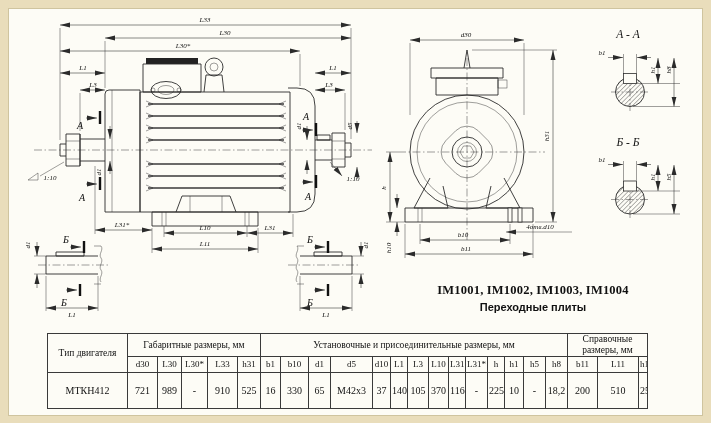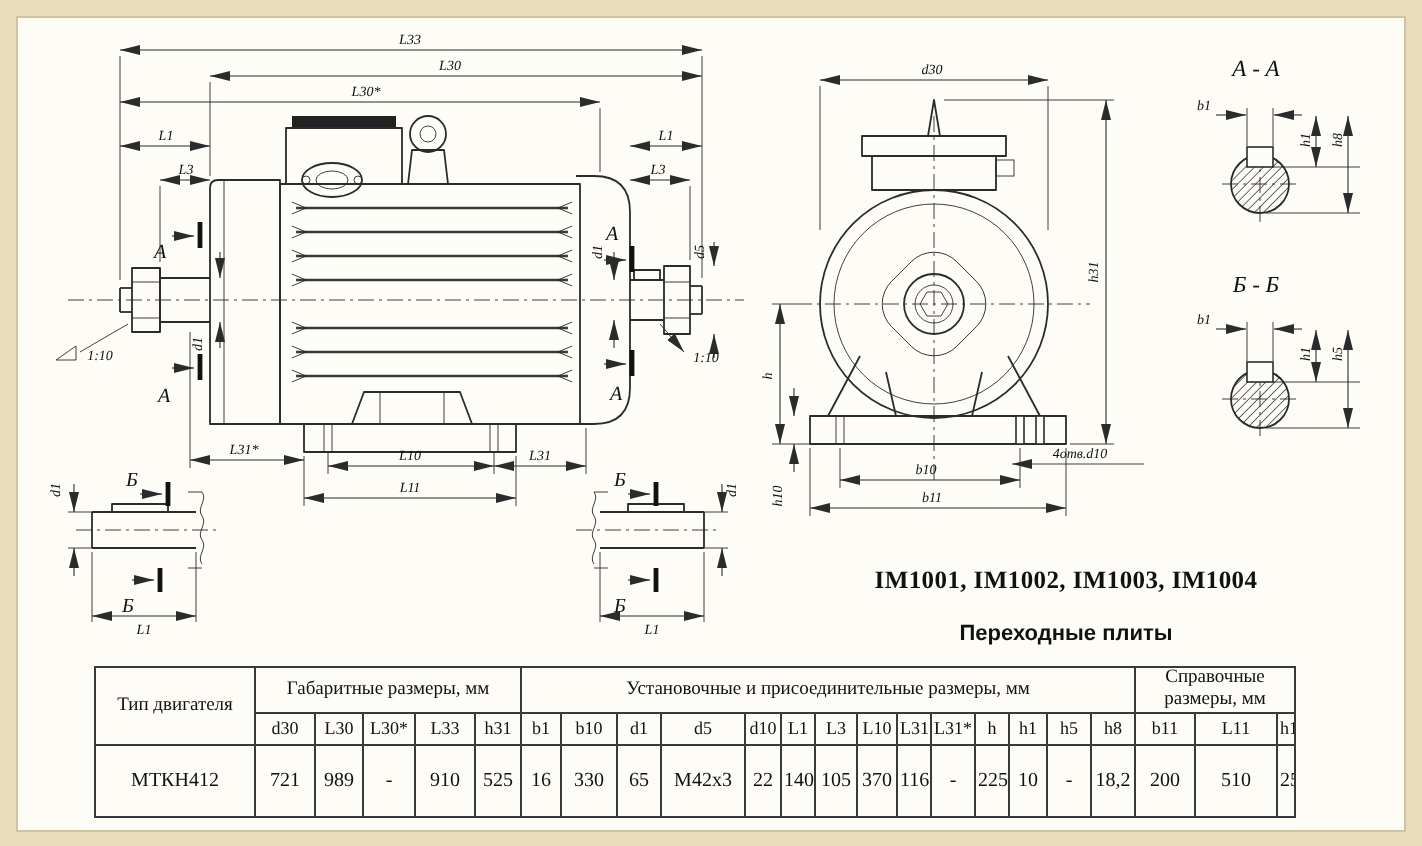--- a/index.html
+++ b/index.html
@@ -15,21 +15,21 @@
   .thk{stroke:#111;stroke-width:2.4;fill:none}
   .fin{stroke:#3a3a3a;stroke-width:1.3;fill:none}
   .kw{fill:#fdfcf6;stroke:#2b2b2b;stroke-width:0.8}
   .blk{fill:#222;stroke:none}
   text.d{font:italic 7px "Liberation Serif",serif;fill:#111}
   text.s{font:italic 10px "Liberation Serif",serif;fill:#111}
   text.t{font:italic 11.5px "Liberation Serif",serif;fill:#111}
   .caption{position:absolute;left:418px;top:283px;width:230px;text-align:center}
   .caption .models{font-weight:bold;font-size:12.5px;letter-spacing:.2px;
                    font-family:"Liberation Serif",serif}
-  .caption .subtitle{font-weight:bold;font-size:11px;margin-top:13px;
+  .caption .subtitle{font-weight:bold;font-size:11px;margin-top:3px;
                      font-family:"Liberation Sans",sans-serif}
   table.dim-table{position:absolute;left:47px;top:333px;width:601px;
                   border-collapse:collapse;table-layout:fixed;
                   font-family:"Liberation Serif",serif;color:#111;background:#fdfcf6}
   table.dim-table td{border:1px solid #3a3a3a;text-align:center;vertical-align:middle;
                      padding:0 1px;font-size:9px;line-height:1.15;overflow:hidden}
   tr.grp td{font-size:9.5px;height:22px}
   tr.sub td{height:15px}
   tr.dat td{height:35px;font-size:10px}
   td.typ{font-size:9.5px}
@@ -408,21 +408,21 @@
     <td class="typ">МТКН412</td>
     <td>721</td>
     <td>989</td>
     <td>-</td>
     <td>910</td>
     <td>525</td>
     <td>16</td>
     <td>330</td>
     <td>65</td>
     <td>М42х3</td>
-    <td>22</td>
+    <td>37</td>
     <td>140</td>
     <td>105</td>
     <td>370</td>
     <td>116</td>
     <td>-</td>
     <td>225</td>
     <td>10</td>
     <td>-</td>
     <td>18,2</td>
     <td>200</td>

